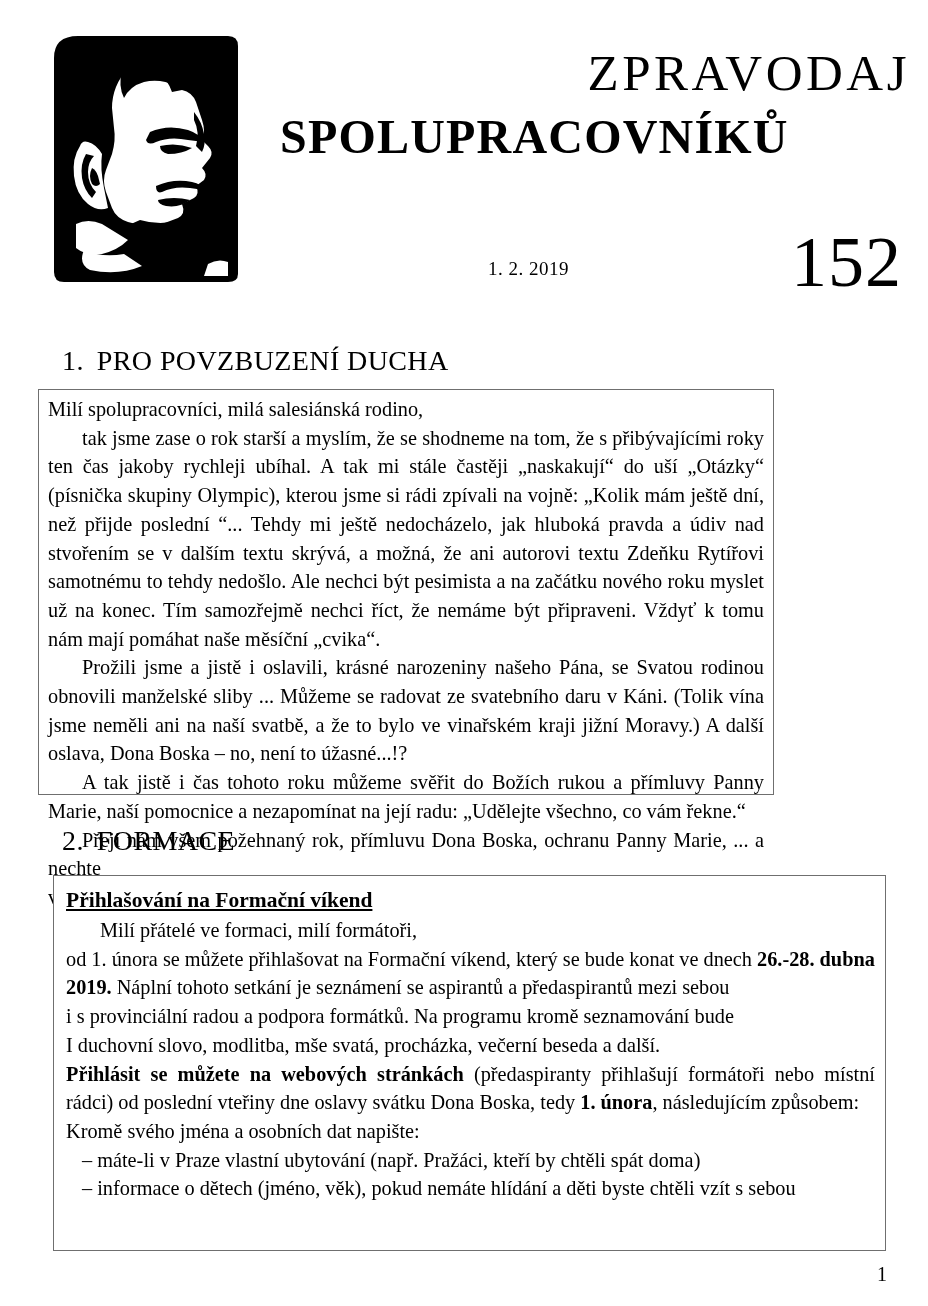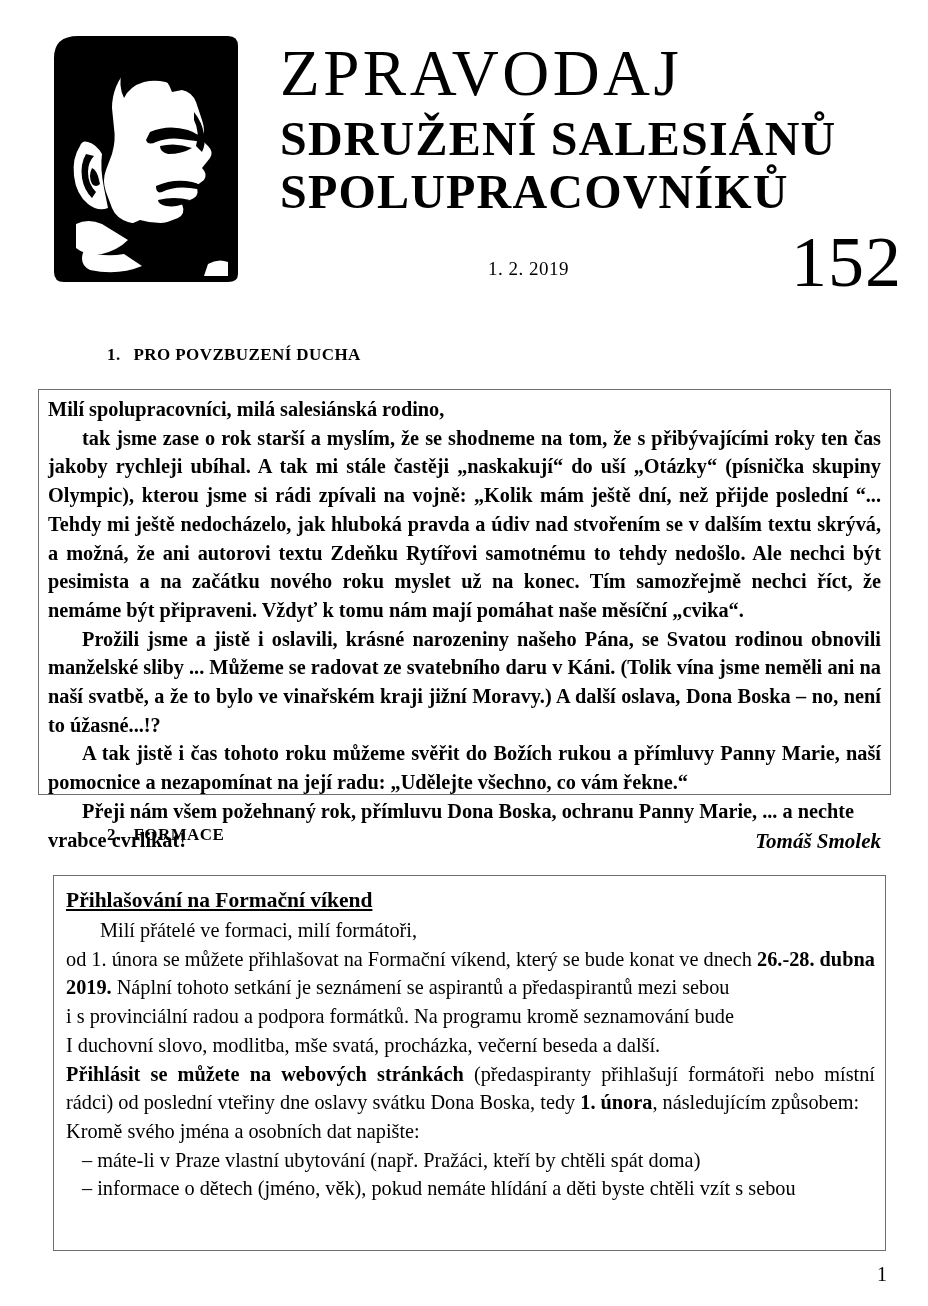--- a/index.html
+++ b/index.html
@@ -34,26 +34,26 @@
   .logo-wrap svg { display: block; width: 100%; height: 100%; }
 
   .masthead-titles {
     position: absolute;
     left: 280px;
     top: 36px;
     width: 630px;
   }
   .title-main {
     font-family: "Liberation Serif", "DejaVu Serif", serif;
-    font-size: 65px;
+    font-size: 51px;
     line-height: 74px;
     letter-spacing: 3.5px;
     font-weight: 400;
     white-space: nowrap;
-    text-align: left;
+    text-align: right;
   }
   .title-sub1, .title-sub2 {
     font-family: "Liberation Serif", "DejaVu Serif", serif;
     font-weight: 700;
     letter-spacing: 1.2px;
     white-space: nowrap;
   }
   .title-sub1 {
     font-size: 48px;
     line-height: 53px;
@@ -84,44 +84,42 @@
     right: 8px;
     top: -26px;
     font-size: 72px;
     line-height: 96px;
     letter-spacing: 1px;
   }
 
   
   .section-heading {
     position: absolute;
-    font-weight: 700;
-    font-size: 17px;
+    font-weight: 400;
+    font-size: 28px;
     letter-spacing: 0.4px;
     white-space: nowrap;
-    margin-left: 45px;
   }
   .section-heading .num { margin-right: 13px; }
   #sec1-heading { left: 62px; top: 345px; }
   #sec2-heading { left: 62px; top: 825px; }
 
   
   .content-box {
     position: absolute;
     border: 1.4px solid #6f6f6f;
     background: #ffffff;
     box-sizing: border-box;
   }
   #box1 {
     left: 38px;
     top: 389px;
-    width: 853px;
+    width: 736px;
     height: 406px;
     padding: 5px 9px 4px 9px;
-    font-weight: bold;
   }
   #box2 {
     left: 53px;
     top: 875px;
     width: 833px;
     height: 376px;
     padding: 9px 10px 6px 12px;
   }
 
   .body-text {
@@ -205,21 +203,20 @@
 
       <path d="M44 196 Q56 190 70 196 L96 212 Q86 222 70 226 Q54 228 44 220 Z" fill="#ffffff"></path>
       <path d="M52 222 Q70 230 92 226 L110 238 Q86 248 58 242 Q46 236 52 222 Z" fill="#ffffff"></path>
 
       <path d="M176 236 Q186 230 196 234 L196 248 L172 248 Z" fill="#ffffff"></path>
     </svg>
   </div>
 
   <div class="masthead-titles">
     <div class="title-main">ZPRAVODAJ</div>
-    <div class="title-sub1">SDRUŽENÍ SALESIÁNŮ</div>
     <div class="title-sub2">SPOLUPRACOVNÍKŮ</div>
   </div>
 
   <div class="issue-row">
     <div class="issue-date">1. 2. 2019</div>
     <div class="issue-number">152</div>
   </div>
 </div>
 
 <div class="section-heading" id="sec1-heading">

